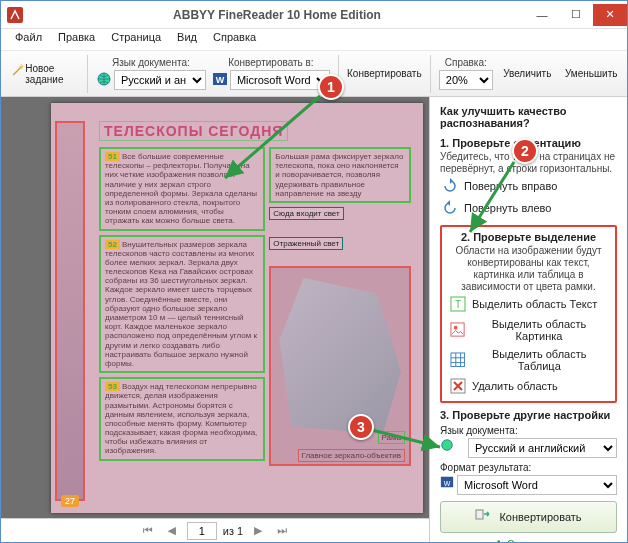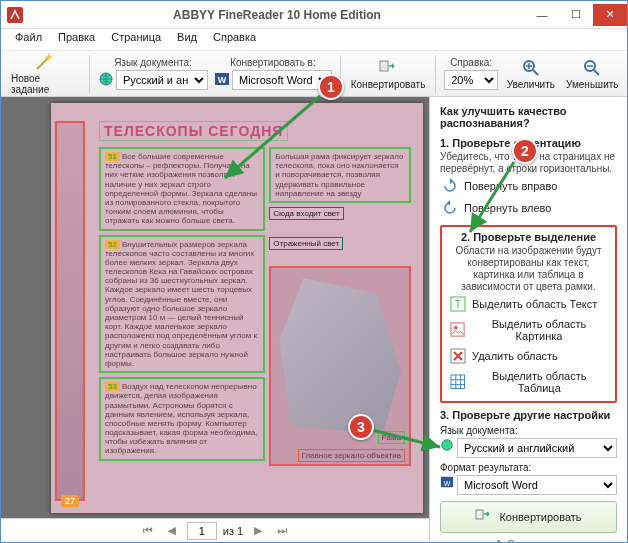--- a/index.html
+++ b/index.html
@@ -14,21 +14,21 @@
   .win-btn.close { background: #d0402f; color: #fff; }
   
   .menubar { height: 22px; display: flex; align-items: flex-start; padding: 0 8px; gap: 4px; border-bottom: 1px solid #e8e8e8; }
   .menubar span { padding: 2px 6px; cursor: pointer; }
   
   .toolbar { height: 46px; display: flex; align-items: center; padding: 2px 6px; gap: 6px; background: linear-gradient(#fdfdfd,#efefef); border-bottom: 1px solid #d0d0d0; }
   .tool-group { display: flex; flex-direction: column; align-items: center; gap: 2px; }
   .tool-group .caption { font-size: 10px; color: #444; }
   .tool-group .row { display: flex; align-items: center; gap: 2px; }
   .tool-sep { width: 1px; height: 38px; background: #d0d0d0; margin: 0 2px; }
-  .tool-btn { display: flex; flex-direction: column; align-items: center; justify-content: center; padding: 2px 4px; cursor: pointer; min-width: 48px; }
+  .tool-btn { display: flex; flex-direction: row; align-items: center; justify-content: center; padding: 2px 4px; cursor: pointer; min-width: 48px; }
   .tool-btn .ic { width: 20px; height: 20px; margin-bottom: 1px; }
   .tool-btn .lbl { font-size: 10px; }
   select, input[type=text] { font-size: 11px; border: 1px solid #bfbfbf; background: #fff; height: 20px; padding: 0 2px; }
   
   .workspace { flex: 1; display: flex; min-height: 0; }
   .canvas { width: 428px; background: #6f6f6f; display: flex; flex-direction: column; }
   .canvas-inner { flex: 1; padding: 6px; display: flex; justify-content: flex-end; align-items: flex-start; overflow: hidden; }
   .page { width: 372px; height: 410px; background: #d7b2c0; position: relative; box-shadow: 0 0 4px rgba(0,0,0,0.5); padding: 18px 12px 10px 48px; }
   .page-title { color: #c74d76; font-weight: bold; font-size: 14px; letter-spacing: 1px; margin-bottom: 6px; border: 1px solid rgba(120,190,120,0.8); padding: 1px 4px; display:inline-block;}
   .block { border: 2px solid #4fbf4f; padding: 3px 4px; font-size: 8px; line-height: 1.15; color: #5e3e47; margin-bottom: 4px; background: rgba(255,255,255,0.04); }
@@ -228,42 +228,42 @@
                 <rect x="1" y="1" width="14" height="14" fill="none" stroke="#e05a5a"></rect>
                 <circle cx="6" cy="6" r="2" fill="#e05a5a"></circle>
                 <path d="M2 13l4-4 3 3 2-2 3 3" stroke="#e05a5a" fill="none"></path>
               </svg>
             </span>
           <span>Выделить область Картинка</span>
         </div>
         <div class="action-row">
           <span class="mini-ic">
               <svg viewBox="0 0 16 16">
+                <rect x="1" y="1" width="14" height="14" fill="none" stroke="#3b82c4"></rect>
+                <path d="M1 6h14M1 11h14M6 1v14M11 1v14" stroke="#3b82c4"></path>
+              </svg>
+            </span>
+          <span>Выделить область Таблица</span>
+        </div>
+        <div class="action-row">
+          <span class="mini-ic">
+              <svg viewBox="0 0 16 16">
                 <rect x="1" y="1" width="14" height="14" fill="none" stroke="#888"></rect>
                 <path d="M4 4l8 8M12 4l-8 8" stroke="#d63d2e" stroke-width="2"></path>
               </svg>
             </span>
           <span>Удалить область</span>
-        </div>
-        <div class="action-row">
-          <span class="mini-ic">
-              <svg viewBox="0 0 16 16">
-                <rect x="1" y="1" width="14" height="14" fill="none" stroke="#3b82c4"></rect>
-                <path d="M1 6h14M1 11h14M6 1v14M11 1v14" stroke="#3b82c4"></path>
-              </svg>
-            </span>
-          <span>Выделить область Таблица</span>
         </div>
       </div>
 
       <div>
         <h4>3. Проверьте другие настройки</h4>
         <div style="margin-top:4px">
           <div style="font-size:10px">Язык документа:</div>
-          <div class="row" style="display:flex;gap:3px;margin-top:2px">
+          <div class="row" style="display:flex;gap:14px;margin-top:2px">
             <span><svg width="14" height="14" viewBox="0 0 16 16">
                   <circle cx="8" cy="8" r="6" fill="#3d8" stroke="#2874a6"></circle>
                 </svg></span>
             <select style="flex:1"><option>Русский и английский</option></select>
           </div>
         </div>
         <div style="margin-top:4px">
           <div style="font-size:10px">Формат результата:</div>
           <div class="row" style="display:flex;gap:3px;margin-top:2px">
             <span><svg width="14" height="14" viewBox="0 0 16 16">

